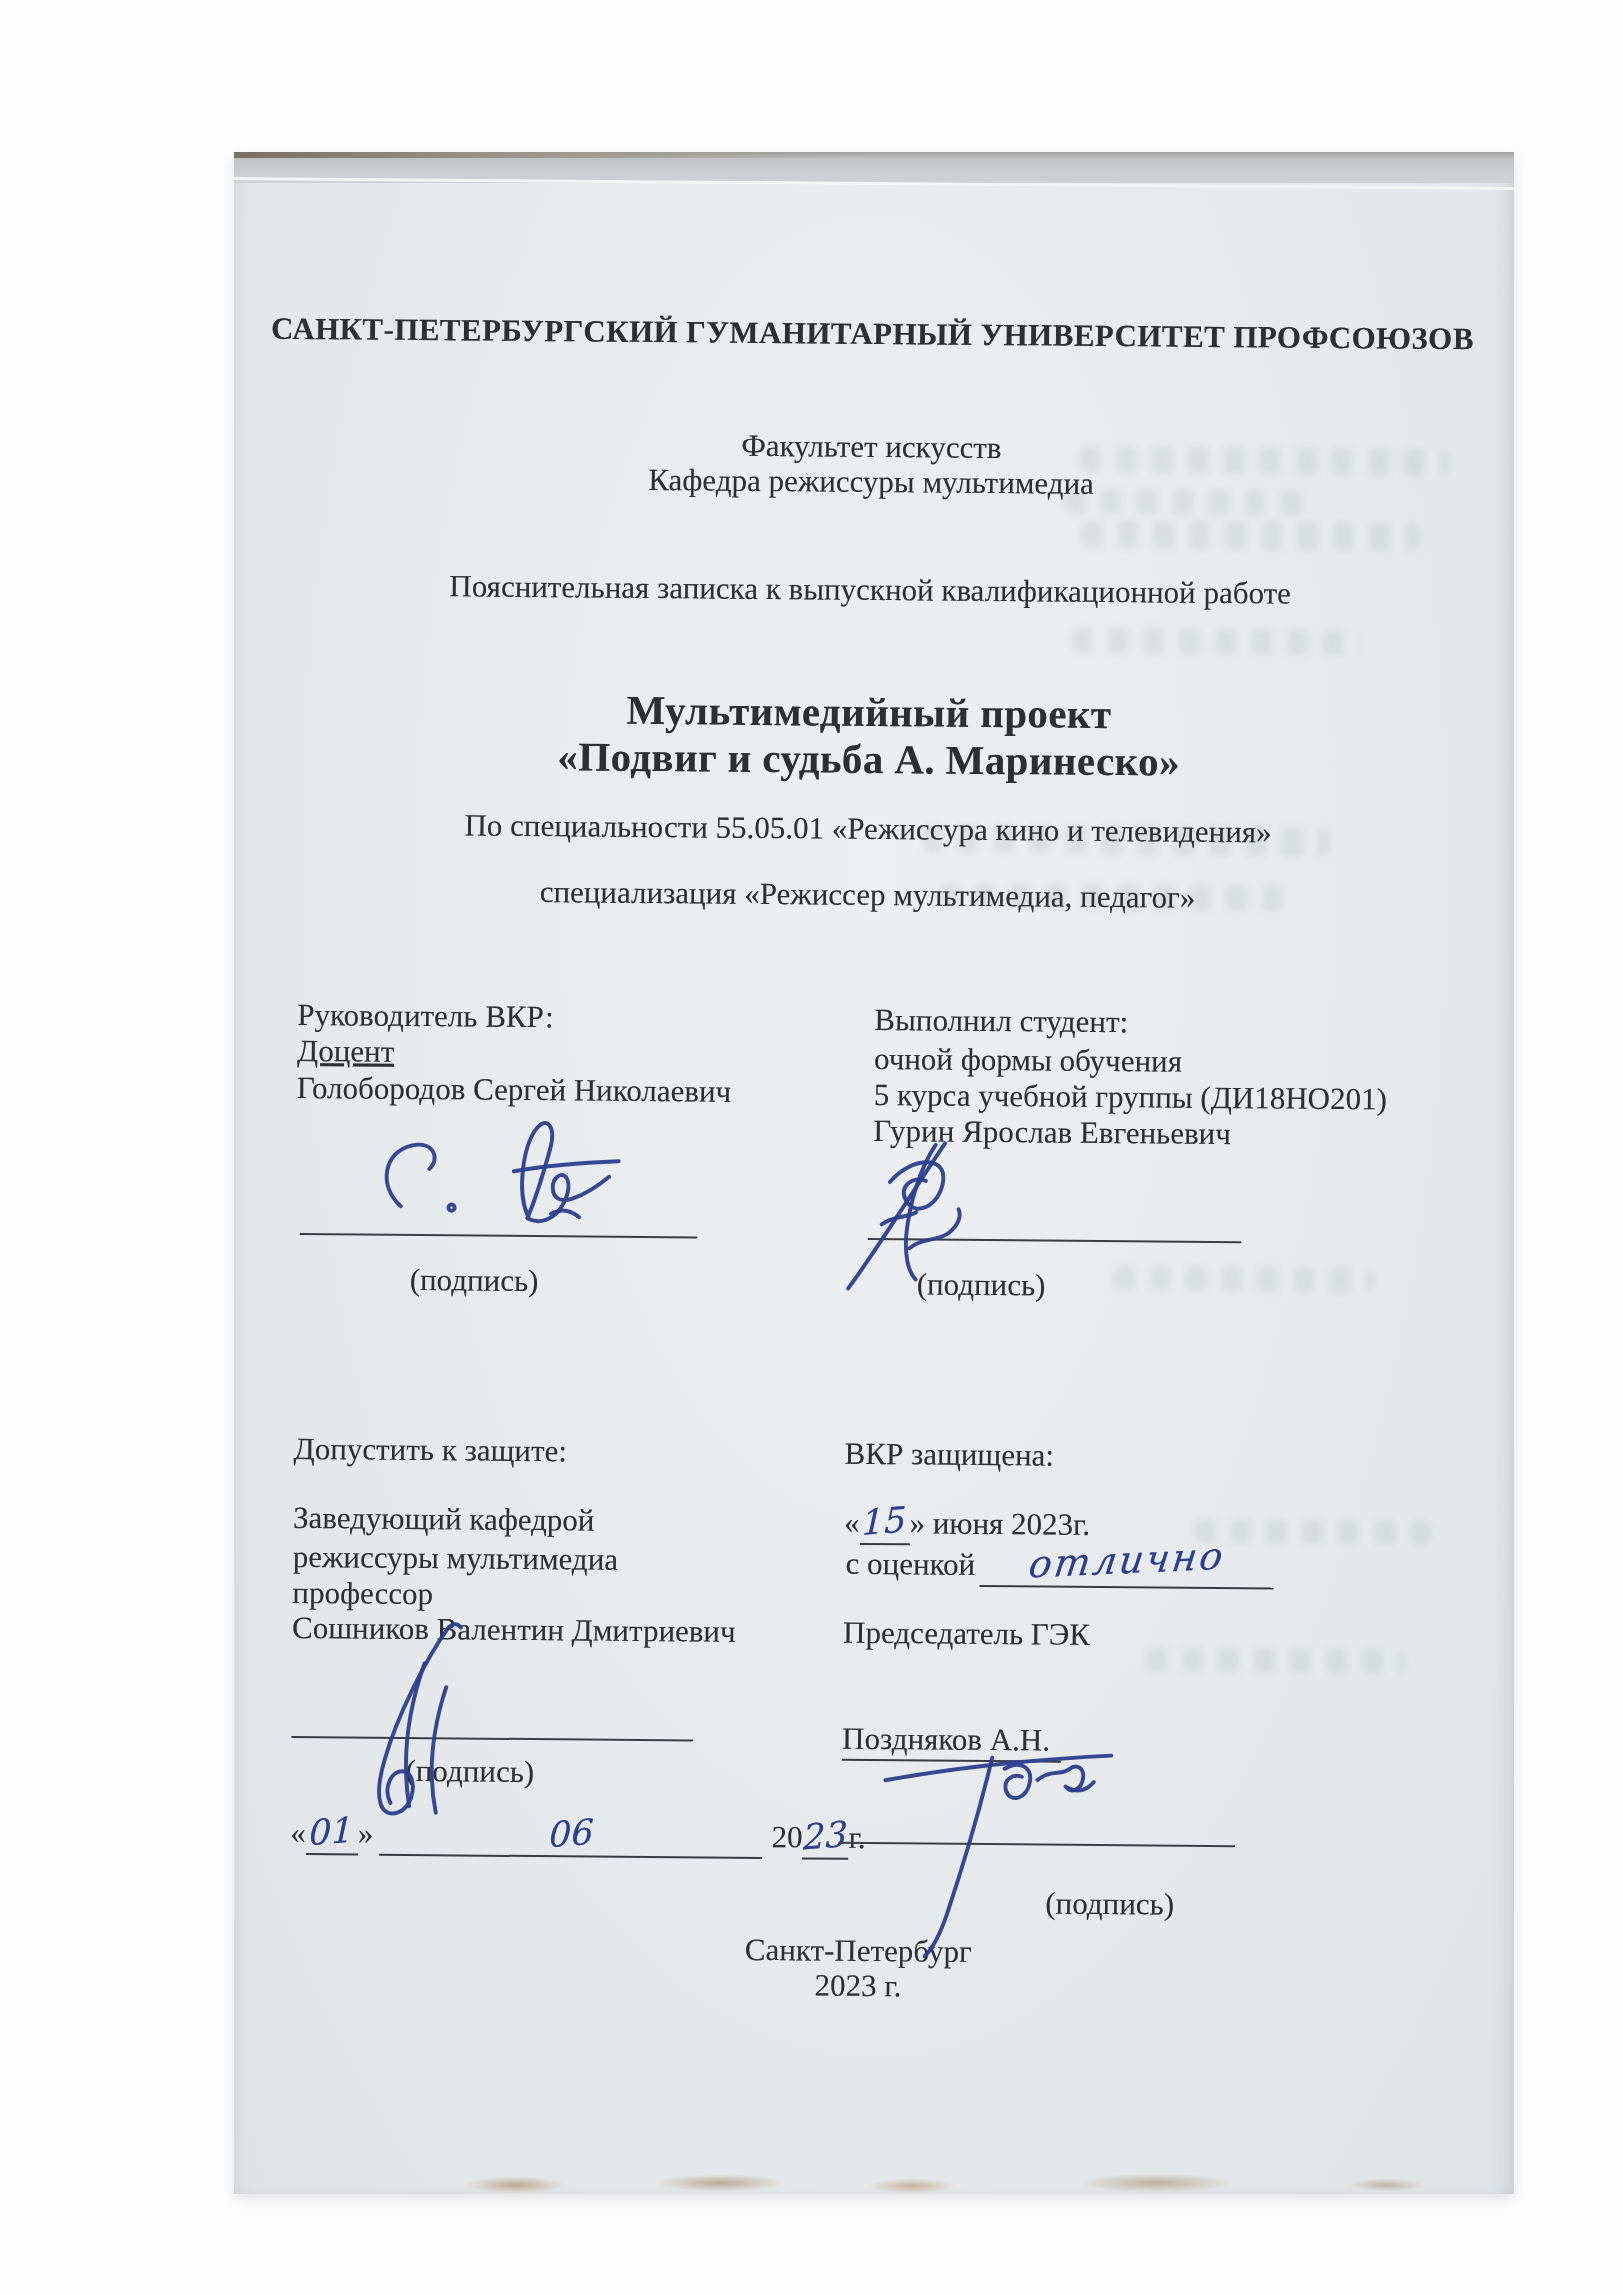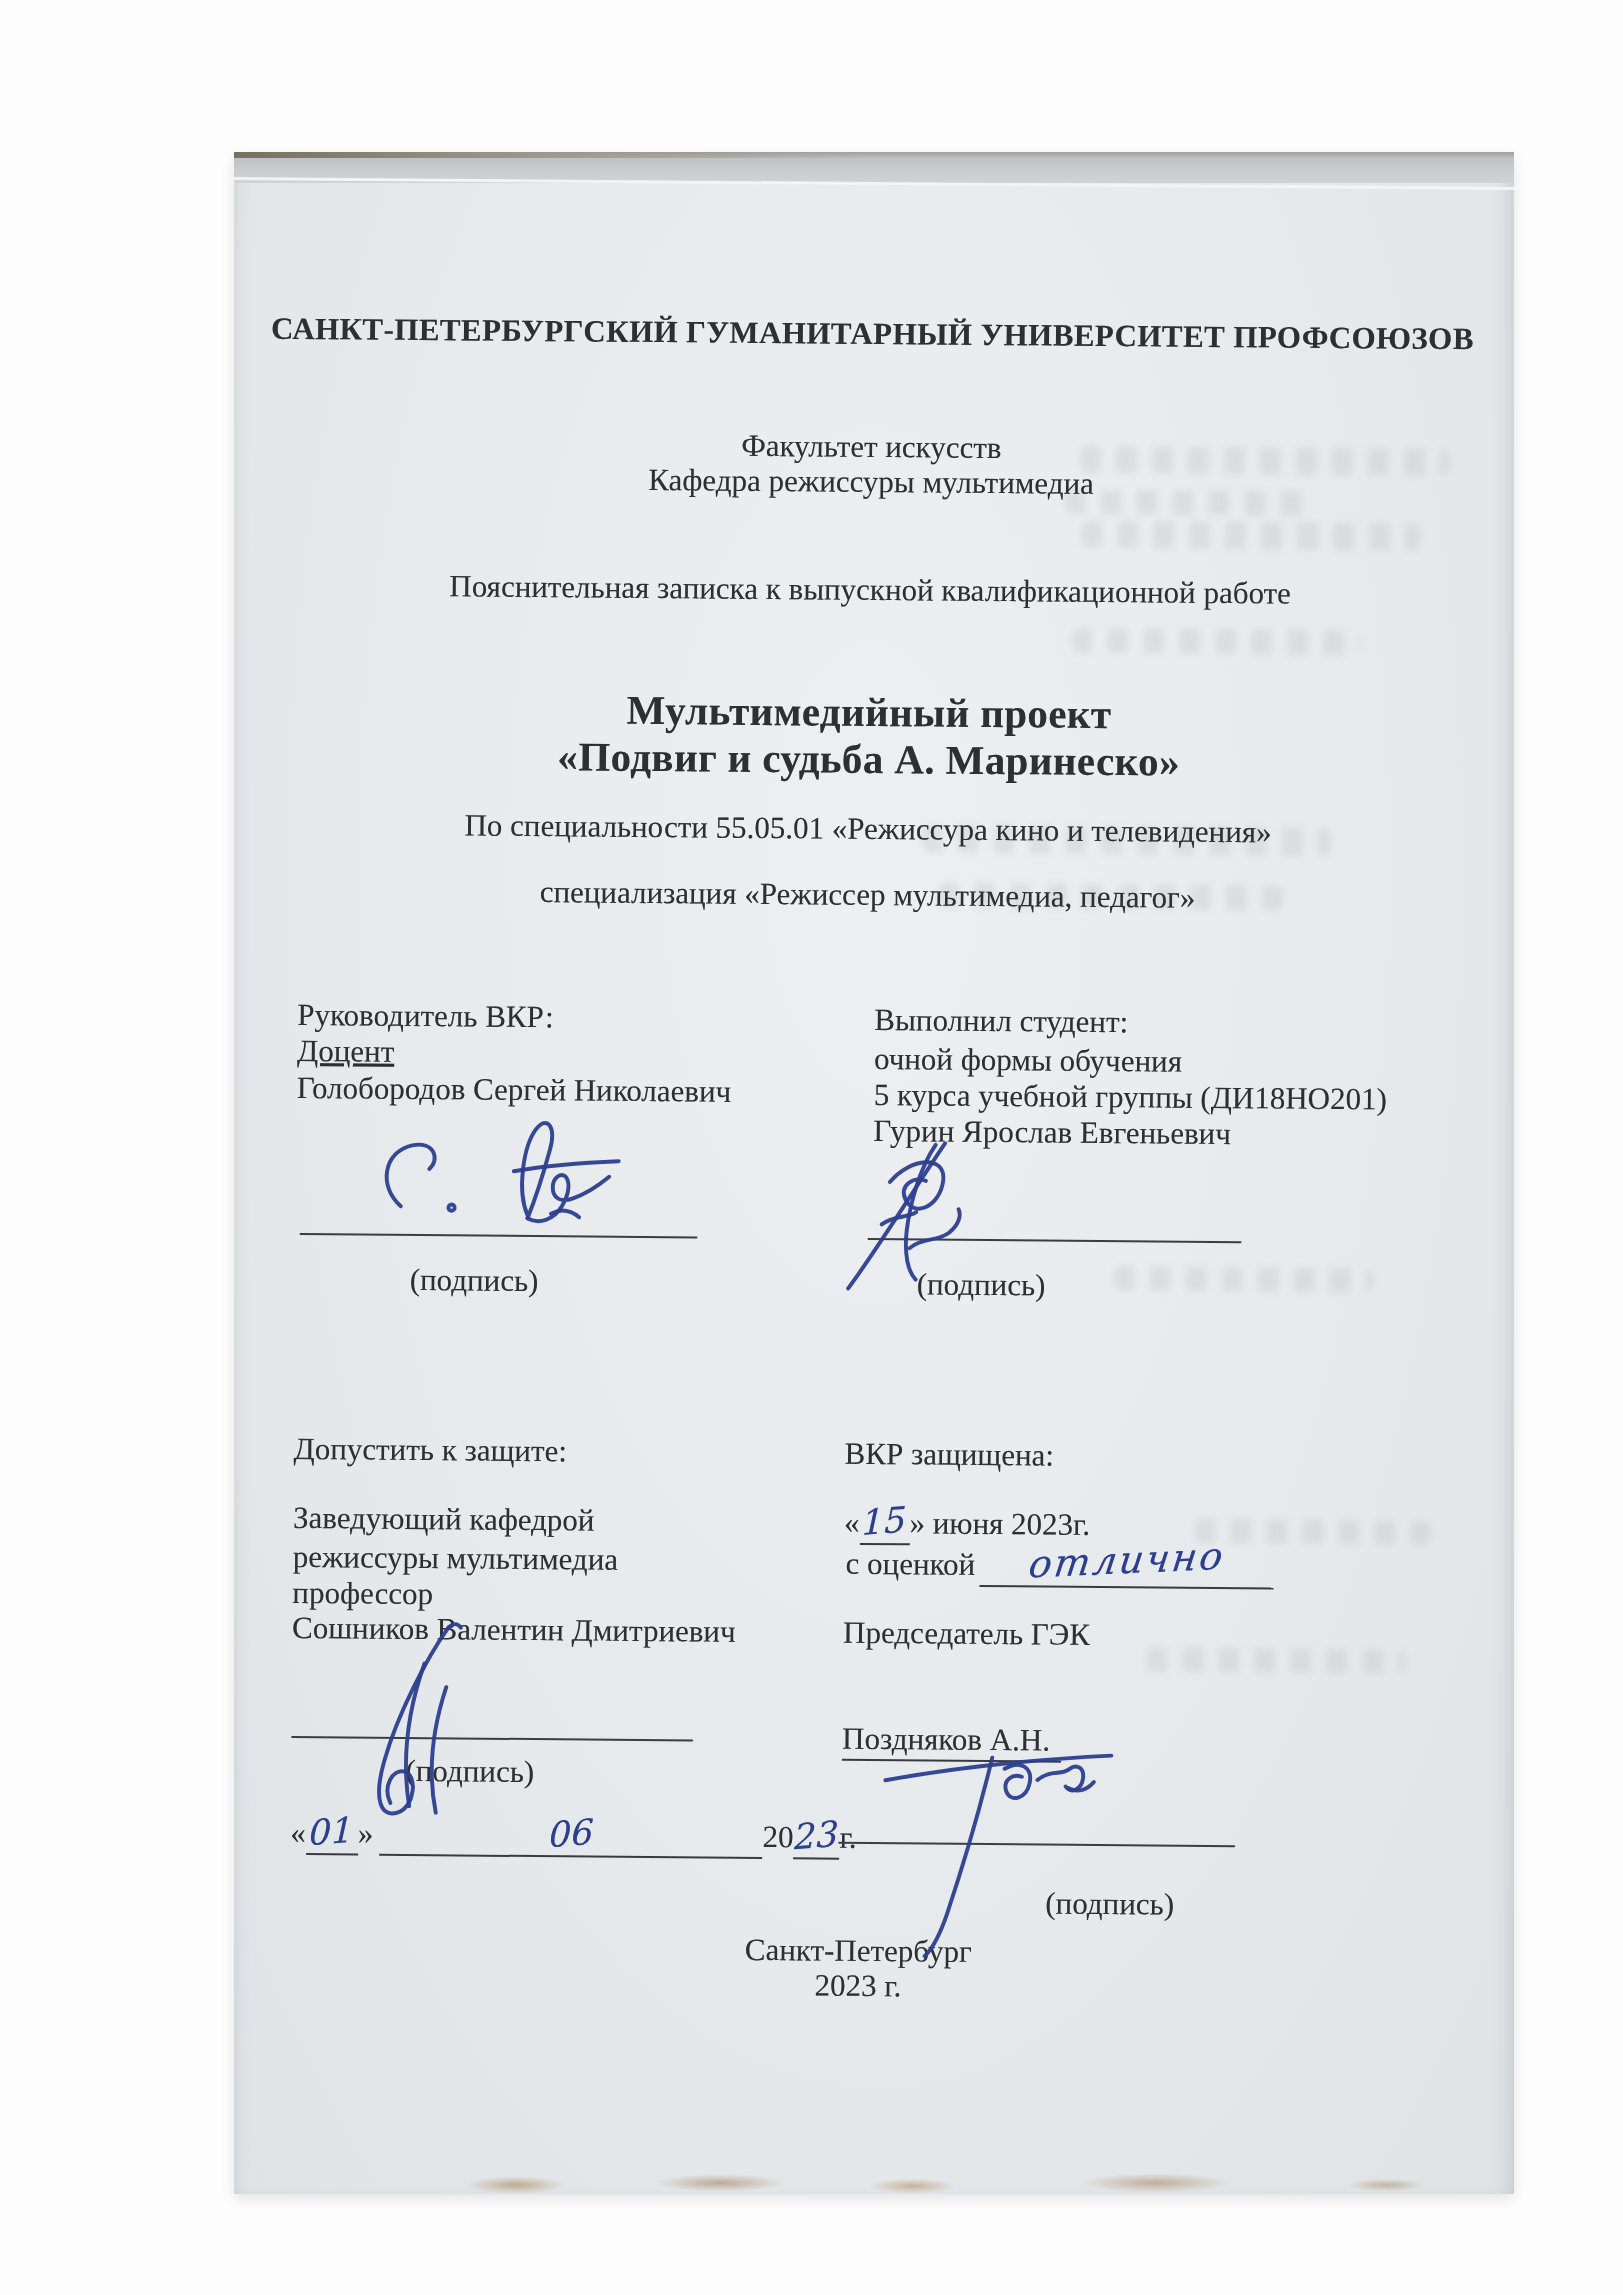--- a/index.html
+++ b/index.html
@@ -125,21 +125,21 @@
       <svg class="sig" style="left:111px;top:1473px;" width="165" height="204" viewBox="0 0 210 260">
         <path d="M148,8 C120,48 84,120 68,178 C54,228 64,252 86,244 C108,236 110,196 94,192 C78,188 66,212 76,232"></path>
         <path d="M118,54 C98,112 90,176 100,236"></path>
         <path d="M146,84 C128,140 124,196 134,244"></path>
         <path d="M148,8 C154,2 160,2 164,8"></path>
       </svg>
       <div class="sigline" style="left:71px;top:1589px;width:402px;"></div>
       <div class="t caption" style="left:140px;top:1605px;width:220px;text-align:center;">(подпись)</div>
 
       <div class="t" style="left:71px;top:1667px;">
-        <span>«</span><span class="slot" style="width:52px;"><span class="hw">01</span></span><span>»</span><span class="slot" style="width:383px;margin-left:6.3px;"><span class="hw">06</span></span><span style="margin-left:0;">20</span><span class="slot" style="width:46px;"><span class="hw">23</span></span><span>г.</span>
+        <span>«</span><span class="slot" style="width:52px;"><span class="hw">01</span></span><span>»</span><span class="slot" style="width:383px;margin-left:6.3px;"><span class="hw">06</span></span><span style="margin-left:9px;">20</span><span class="slot" style="width:46px;"><span class="hw">23</span></span><span>г.</span>
       </div>
 
       <div class="t" style="left:622px;top:1569px;"><span class="u-name">Поздняков А.Н.</span></div>
       <svg class="sig" style="left:653px;top:1567px;" width="251" height="239" viewBox="0 0 320 305">
         <path d="M16,78 C100,62 200,50 304,44"></path>
         <path d="M152,48 C140,100 118,180 96,248 C88,272 78,292 68,302"></path>
         <path d="M168,62 C188,50 204,60 200,80 C196,100 176,106 170,90 C166,76 178,68 190,72"></path>
         <path d="M210,76 C226,62 240,70 250,62 C260,54 270,60 268,74 C266,88 252,94 246,84"></path>
         <path d="M250,86 C262,92 274,88 282,78"></path>
       </svg>

